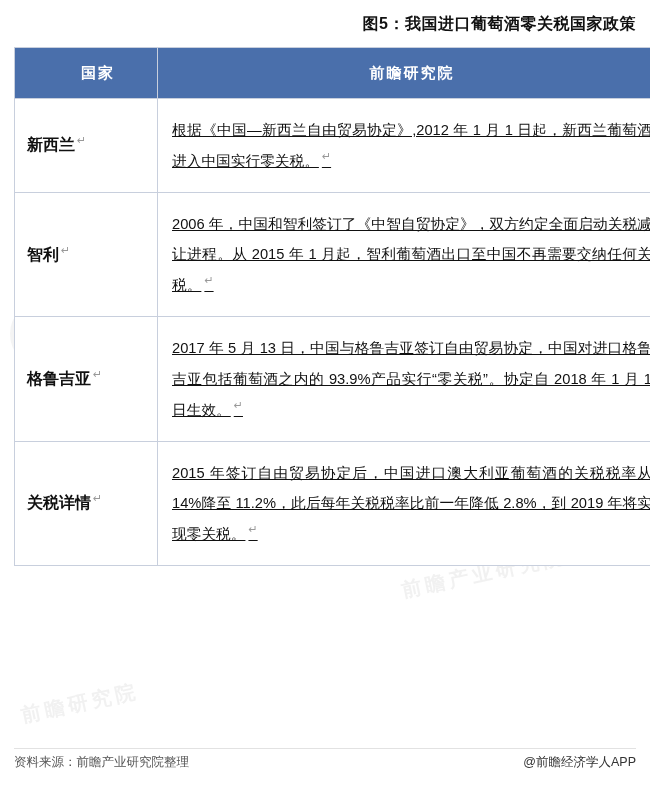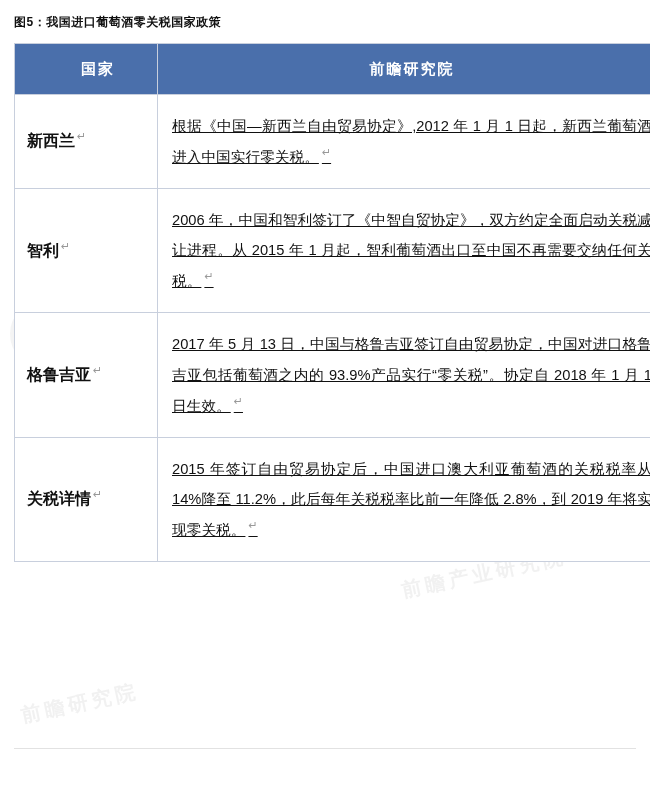--- a/index.html
+++ b/index.html
@@ -16,22 +16,22 @@
     position: relative;
   }
   .page {
     position: relative;
     width: 650px;
     height: 785px;
     box-sizing: border-box;
     padding: 0 14px;
   }
   .title {
-    text-align: left;
-    font-size: 12px;
+    text-align: right;
+    font-size: 16px;
     font-weight: bold;
     color: #111111;
     padding: 14px 0 12px 0;
     letter-spacing: 0.5px;
   }
   table.policy {
     width: 622px;
     border-collapse: collapse;
     table-layout: fixed;
     position: relative;
@@ -184,14 +184,18 @@
           <span>关税详情</span><span class="mark">↵</span>
         </td>
         <td class="detail">
           <span>2015 年签订自由贸易协定后，中国进口澳大利亚葡萄酒的关税税率从 14%降至 11.2%，此后每年关税税率比前一年降低 2.8%，到 2019 年将实现零关税。</span><span class="mark">↵</span>
         </td>
       </tr>
     </tbody>
   </table>
 
   <div class="rule"></div>
+  <div class="footer">
+    <span class="source">资料来源：前瞻产业研究院整理</span>
+    <span class="brand">@前瞻经济学人APP</span>
+  </div>
 
 </div>
 
 </body></html>

